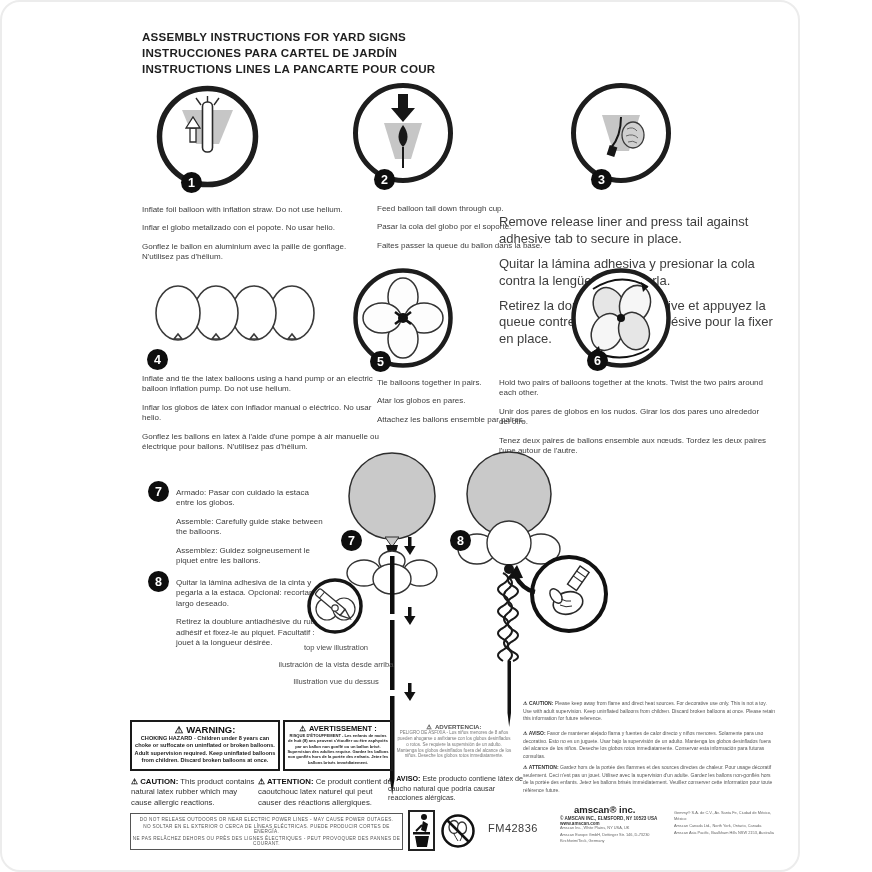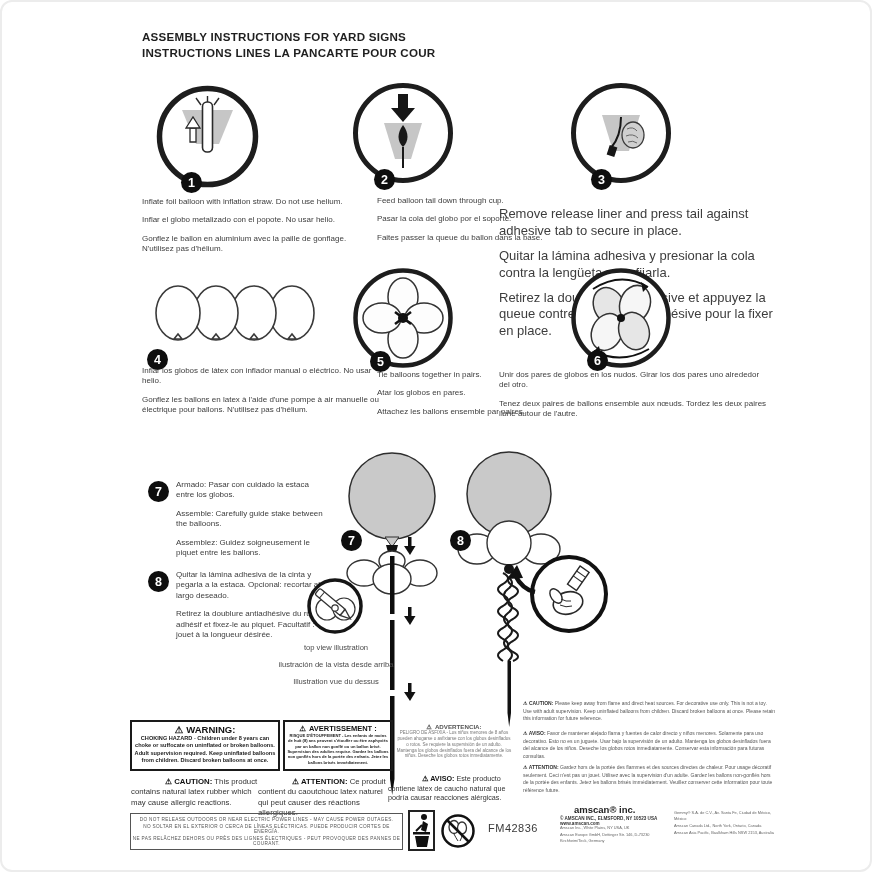--- a/index.html
+++ b/index.html
@@ -1,50 +1,51 @@
 <!DOCTYPE html>
 <html><head>
 <meta charset="utf-8">
 <style>
   html,body{margin:0;padding:0;background:#fff;}
-  #page{position:relative;width:872px;height:872px;background:#fff;
+  #page{position:relative;width:800px;height:872px;background:#fff;
         font-family:"Liberation Sans",sans-serif;color:#3d3d3d;
-        border:2px solid #ececec;border-radius:12px;box-sizing:border-box;overflow:hidden;}
+        border:2px solid #ececec;border-radius:20px;box-sizing:border-box;overflow:hidden;}
   .abs{position:absolute;}
   .title{left:140px;top:27px;font-size:11.6px;font-weight:700;color:#1f1f1f;
          line-height:1.38;letter-spacing:.25px;}
   .step-col{font-size:8px;color:#3d3d3d;line-height:1.3;}
-  .step-col p{margin:0 0 8px;}
+  .step-col p{margin:8px 0 8px;}
   .badge{width:21px;height:21px;background:#0e0e0e;border-radius:50%;color:#fff;
          font-size:12.5px;font-weight:700;display:flex;align-items:center;justify-content:center;}
   .tv-cap{font-size:7.6px;color:#4a4a4a;text-align:center;line-height:1.3;}
   .tv-cap p{margin:0 0 7px;}
   .wbox{border:2.5px solid #1a1a1a;box-sizing:border-box;text-align:center;padding:2px 2px;}
   .wtitle{display:flex;align-items:center;justify-content:center;gap:3px;font-weight:700;color:#111;}
   .wbody{font-weight:600;color:#222;line-height:1.3;}
   .latex-note{font-size:7.8px;color:#333;line-height:1.32;}
-  .latex-note .b{font-weight:700;color:#111;margin-left:34px;}
+  .latex-note .b{font-weight:700;color:#111;}
   .banner{border:1.5px solid #555;box-sizing:border-box;display:flex;flex-direction:column;
           justify-content:center;text-align:center;font-size:4.7px;color:#555;letter-spacing:.35px;}
   .banner p{margin:1.2px 0;}
   .fine{font-size:5px;color:#555;line-height:1.5;}
   .fine .b{font-weight:700;color:#333;}
   .addr{font-size:3.9px;color:#666;line-height:1.55;}
   .addr p{margin:0 0 1px;}
   .fm{font-size:11px;color:#3a3a3a;letter-spacing:.5px;}
   .brand{font-size:9.5px;font-weight:700;color:#222;}
   .company{font-size:4.6px;font-weight:700;color:#333;}
 </style>
 </head>
 <body>
 
 <div id="page">
 
   <div class="abs title">
     <div>ASSEMBLY INSTRUCTIONS FOR YARD SIGNS</div>
+    <div>INSTRUCCIONES PARA CARTEL DE JARDÍN</div>
     <div>INSTRUCTIONS LINES LA PANCARTE POUR COUR</div>
   </div>
 
   <svg class="abs" style="left:153px;top:82px" width="105" height="105" viewBox="0 0 105 105">
     <circle cx="52.5" cy="52.5" r="48" fill="#fff" stroke="#1d1d1d" stroke-width="5.5"></circle>
     <polygon points="27,26 78,26 64,60 41,60" fill="#c6c6c6"></polygon>
     <g stroke="#2a2a2a" stroke-width="1.4">
       <line x1="52.5" y1="20" x2="52.5" y2="12"></line>
       <line x1="46" y1="21" x2="41" y2="14"></line>
       <line x1="59" y1="21" x2="64" y2="14"></line>
@@ -138,29 +139,31 @@
     <path d="M24,23 Q52,5 79,21" fill="none" stroke="#111" stroke-width="2"></path>
     <polygon points="79,21 72,16 74,26" fill="#111"></polygon>
     <path d="M80,83 Q52,99 25,85" fill="none" stroke="#111" stroke-width="2"></path>
     <polygon points="25,85 32,90 30,80" fill="#111"></polygon>
   </svg>
   <div class="abs badge" style="left:585px;top:348px">
     <span>6</span>
   </div>
 
   <div class="abs step-col" style="left:140px;top:364px;width:244px">
+    <p>Inflate and tie the latex balloons using a hand pump or an electric balloon inflation pump. Do not use helium.</p>
     <p>Inflar los globos de látex con inflador manual o eléctrico. No usar helio.</p>
     <p>Gonflez les ballons en latex à l'aide d'une pompe à air manuelle ou électrique pour ballons. N'utilisez pas d'hélium.</p>
   </div>
   <div class="abs step-col" style="left:375px;top:368px;width:215px">
     <p>Tie balloons together in pairs.</p>
     <p>Atar los globos en pares.</p>
     <p>Attachez les ballons ensemble par paires.</p>
   </div>
   <div class="abs step-col" style="left:497px;top:368px;width:270px">
+    <p>Hold two pairs of balloons together at the knots. Twist the two pairs around each other.</p>
     <p>Unir dos pares de globos en los nudos. Girar los dos pares uno alrededor del otro.</p>
     <p>Tenez deux paires de ballons ensemble aux nœuds. Tordez les deux paires l'une autour de l'autre.</p>
   </div>
 
   <div class="abs badge" style="left:146px;top:479px">
     <span>7</span>
   </div>
   <div class="abs step-col" style="left:174px;top:478px;width:152px">
     <p>Armado: Pasar con cuidado la estaca entre los globos.</p>
     <p>Assemble: Carefully guide stake between the balloons.</p>

